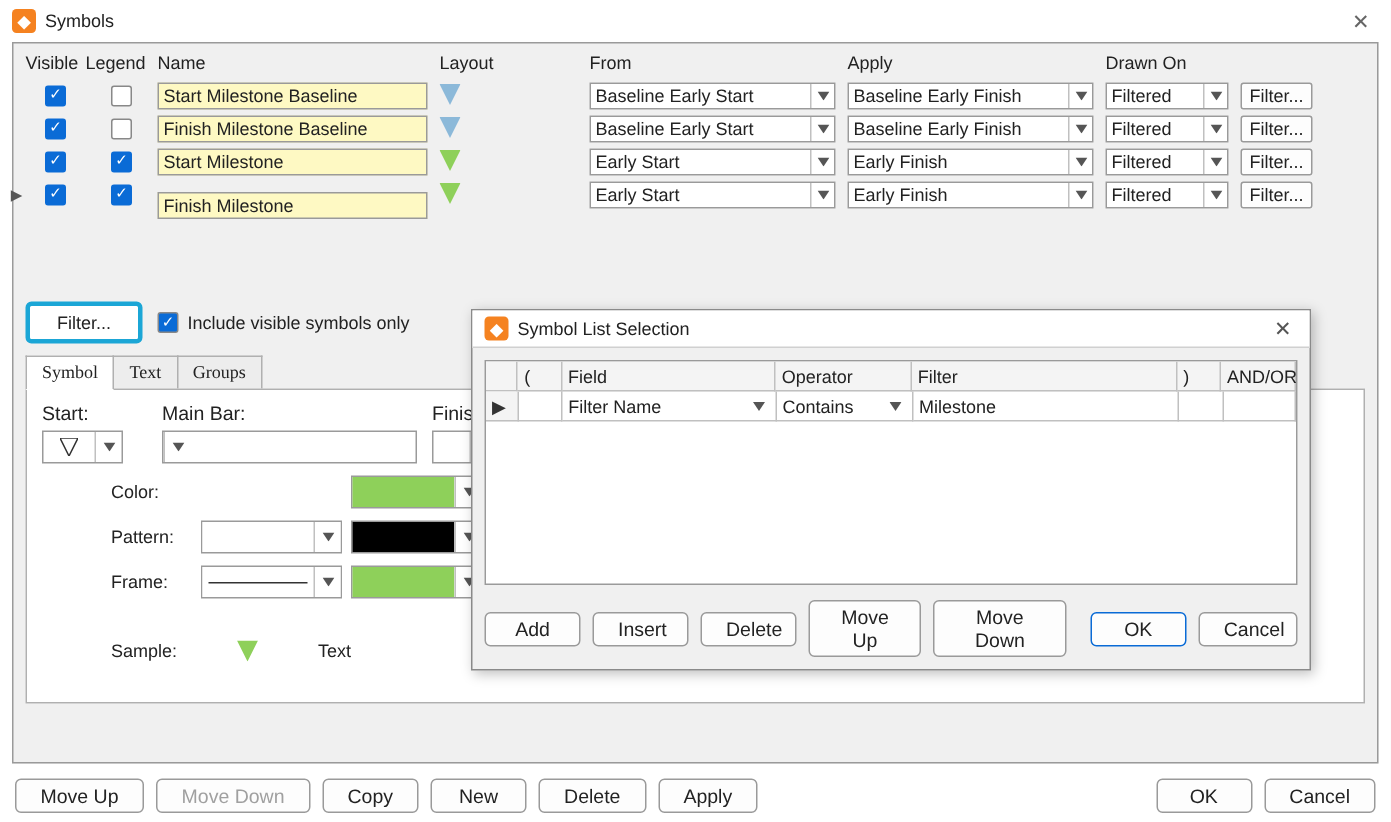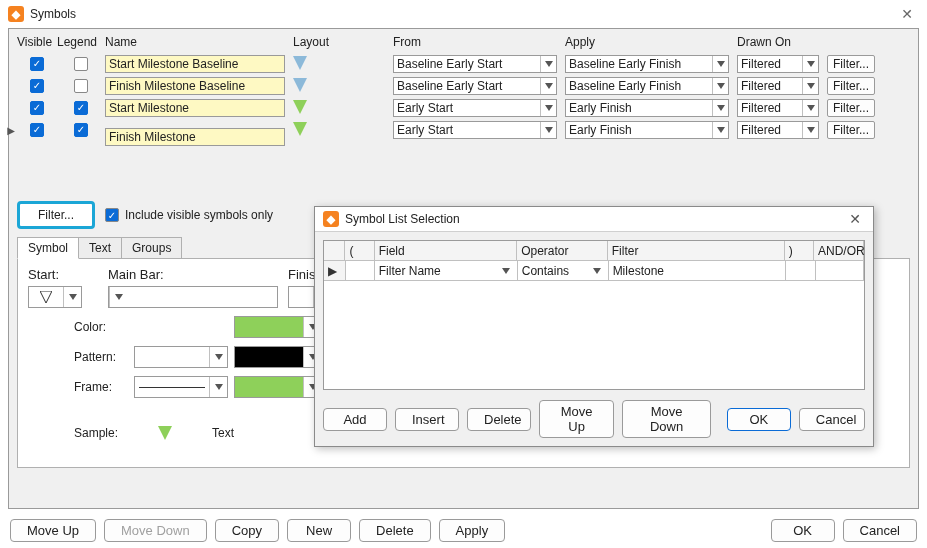--- a/index.html
+++ b/index.html
@@ -39,21 +39,21 @@
 
   .tri { display: inline-block; }
   .tri svg { display: block; }
 
   .filter-row { display: flex; align-items: center; margin-top: 60px; }
   .filter-btn { border: 3px solid #1ba6d6; border-radius: 4px; padding: 4px 18px; font-size: 12px; background: #fff; cursor: pointer; margin-right: 10px; }
   .incl-chk { width: 14px; height: 14px; border: 1px solid #888; border-radius: 2px; background: #0a6bd6; display: flex; align-items: center; justify-content: center; margin-right: 6px; }
   .incl-chk::after { content: "✓"; color: #fff; font-size: 10px; }
 
   .tabs { display: flex; margin-top: 8px; }
-  .tab { padding: 3px 10px; border: 1px solid #b0b0b0; border-bottom: none; background: #ededed; font-size: 12px; margin-right: -1px; cursor: pointer; }
+  .tab { padding: 3px 10px; border: 1px solid #b0b0b0; border-bottom: none; background: #ededed; font-size: 12px; margin-right: -1px; cursor: pointer; font-family: Liberation Serif, serif; }
   .tab.active { background: #fff; border-bottom: 1px solid #fff; position: relative; z-index: 2; }
   .tab-body { border: 1px solid #b0b0b0; background: #fff; padding: 8px 10px 12px 10px; margin-top: -1px; height: 210px; position: relative; }
 
   .sym-row1 { display: flex; gap: 10px; align-items: flex-end; }
   .sym-col-start { width: 70px; }
   .sym-col-main  { width: 170px; }
   .sym-col-finish{ width: 50px; }
   .sym-label { font-size: 13px; margin-bottom: 4px; display: block; }
   .sel { display: flex; border: 1px solid #9a9a9a; height: 22px; background: #fff; align-items: center; }
   .sel .body { flex:1; display:flex; align-items:center; justify-content:center; }

